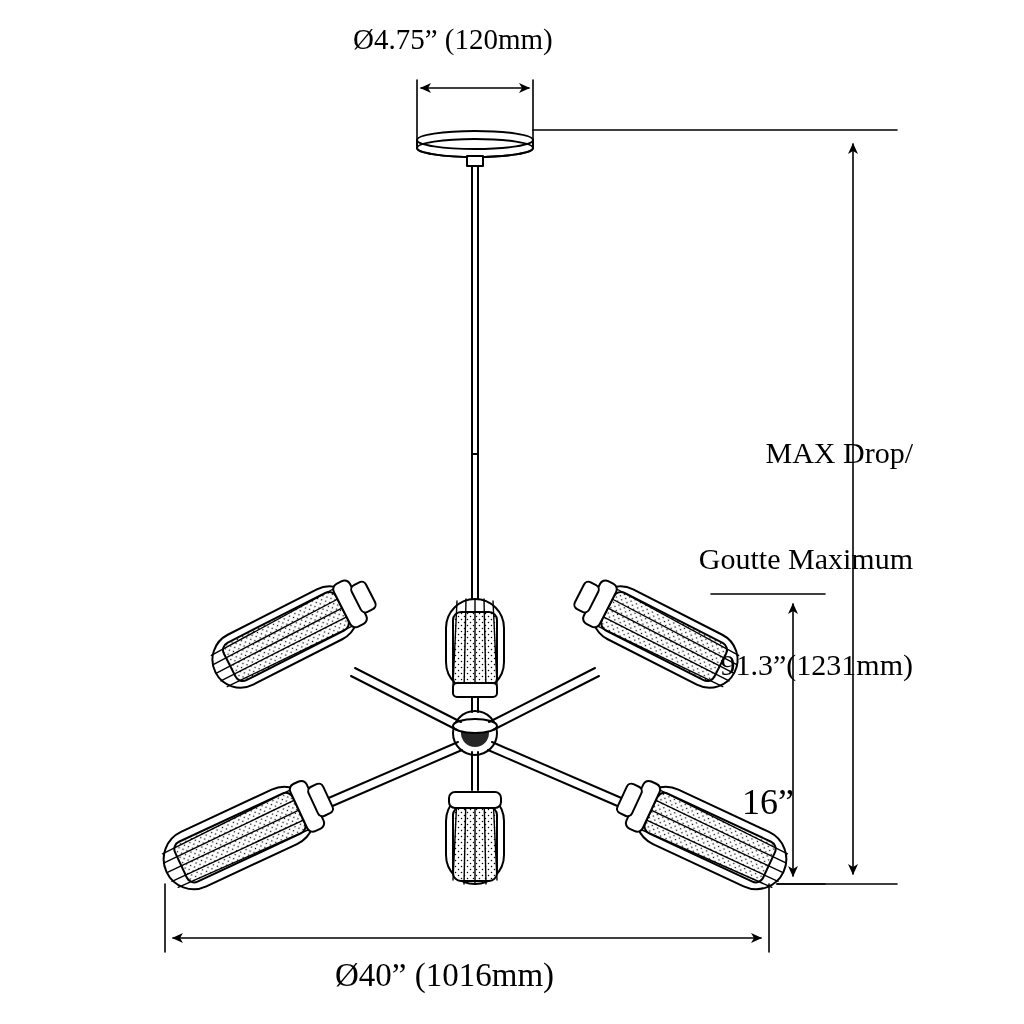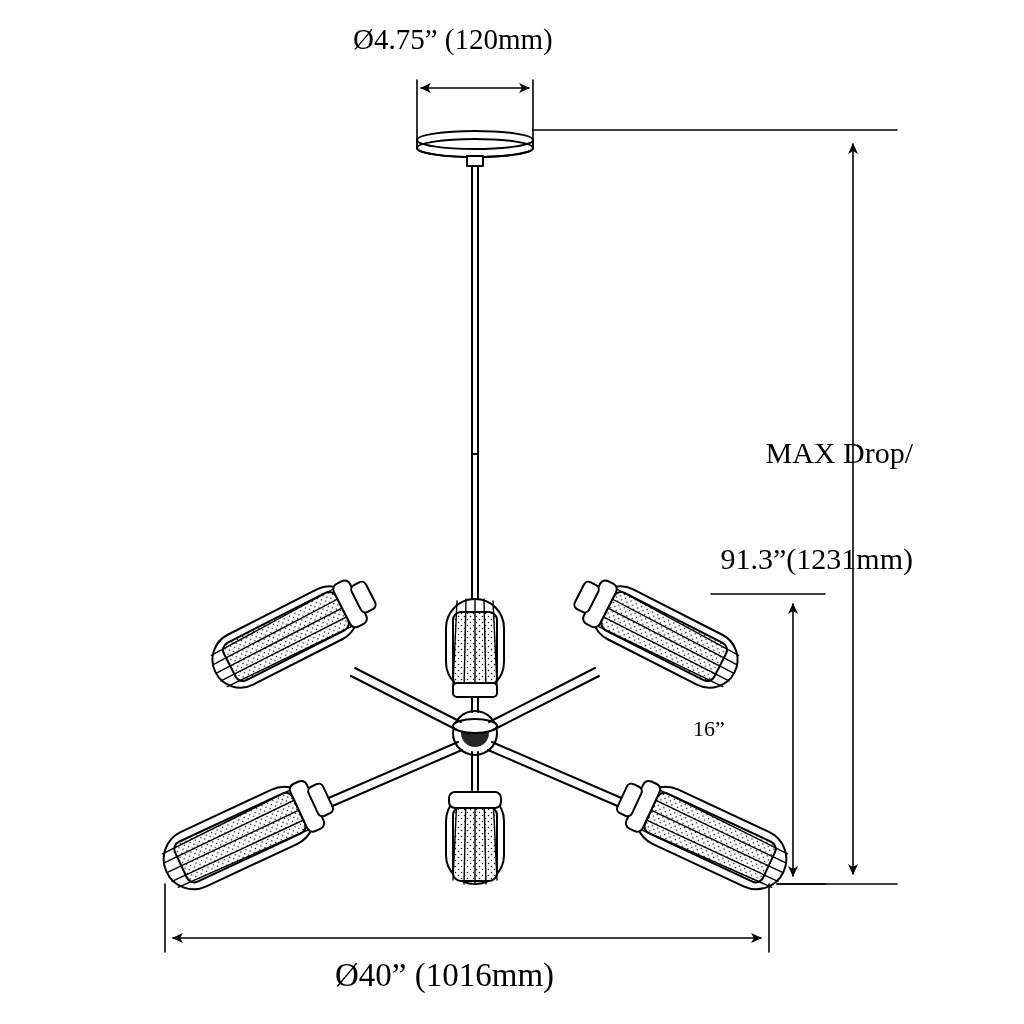--- a/index.html
+++ b/index.html
@@ -39,22 +39,23 @@
   }
   .lbl-maxdrop {
     left: 604px;
     top: 364px;
     font-size: 30px;
     text-align: right;
     width: 292px;
   }
   .lbl-sixteen {
     left: 676px;
-    top: 664px;
-    font-size: 22px;
+    top: 696px;
+    font-size: 36px;
+    text-align: center;
     width: 150px;
   }
   .lbl-diameter {
     left: 318px;
     top: 956px;
     font-size: 33px;
   }
 </style>
 </head>
 <body>
@@ -208,20 +209,21 @@
         <line x1="156" y1="938" x2="744" y2="938" marker-start="url(#arrowStart)" marker-end="url(#arrowEnd)"></line>
       </g>
 
     </g>
   </svg>
 
   <div class="dim-label lbl-canopy">Ø4.75” (120mm)</div>
 
   <div class="dim-label lbl-maxdrop">
     <div>MAX Drop/</div>
+    <div>Goutte Maximum</div>
     <div>91.3”(1231mm)</div>
   </div>
 
   <div class="dim-label lbl-sixteen">
     <div>16”</div>
   </div>
 
   <div class="dim-label lbl-diameter">Ø40” (1016mm)</div>
 
 </div>

